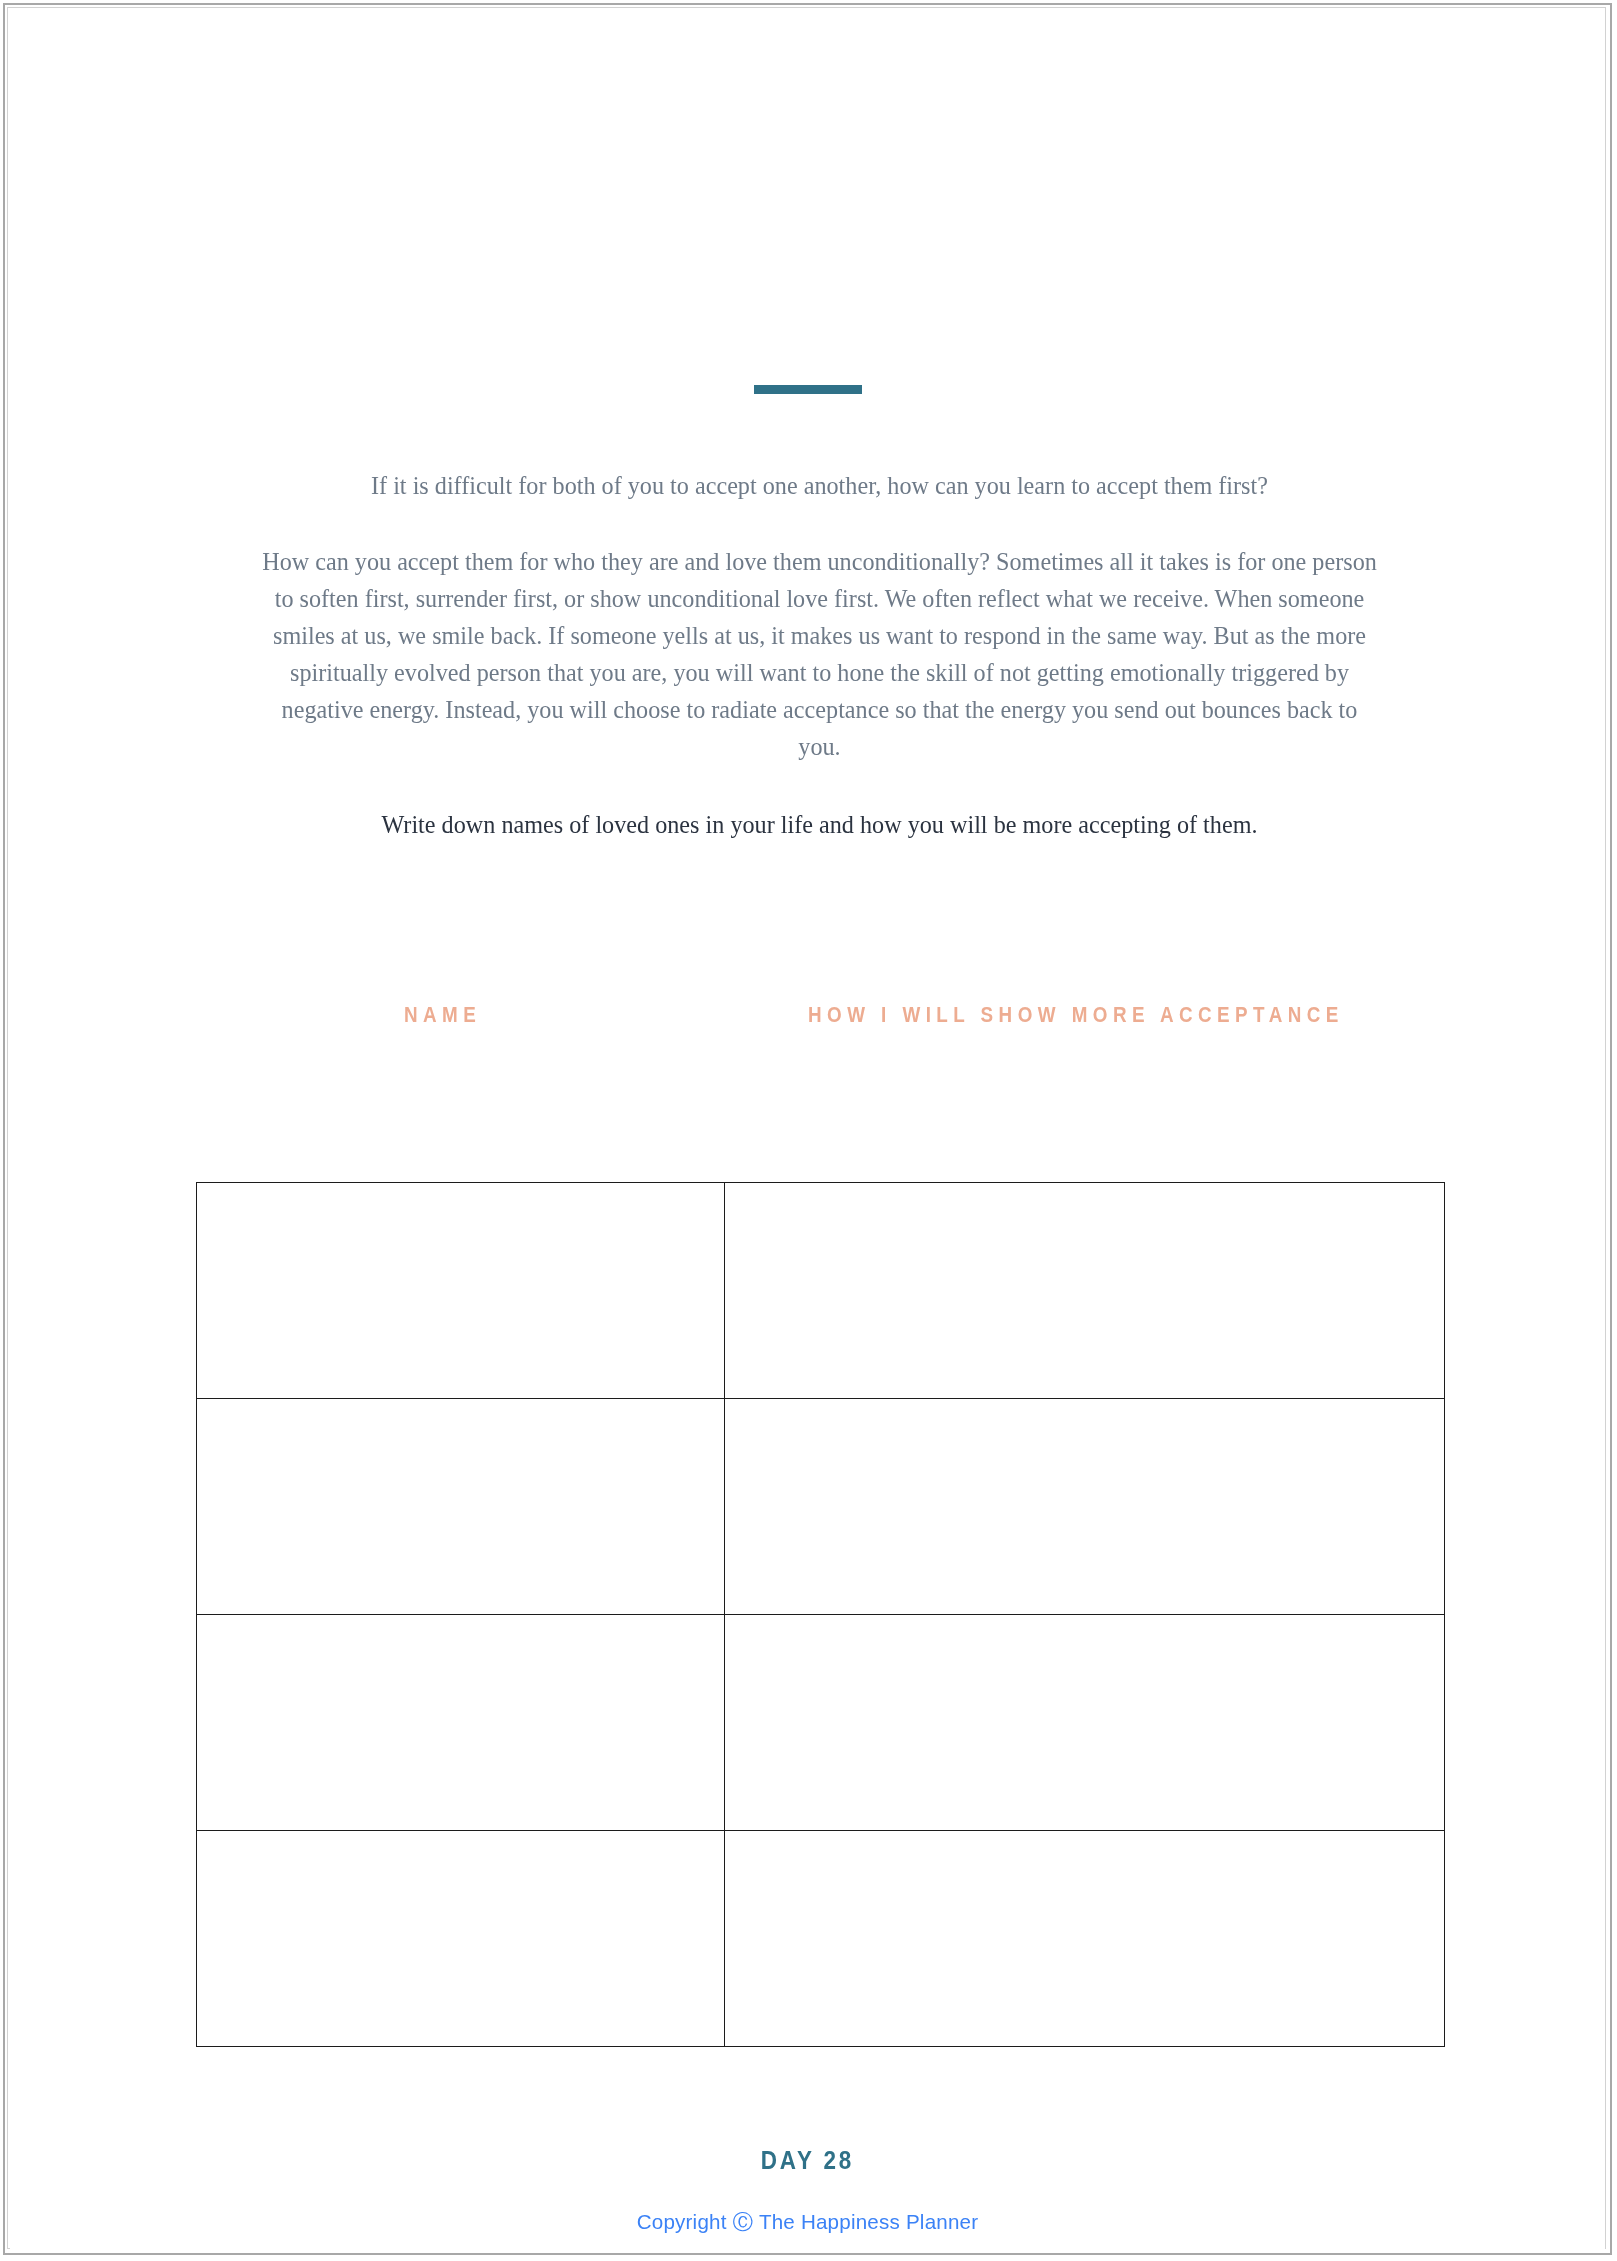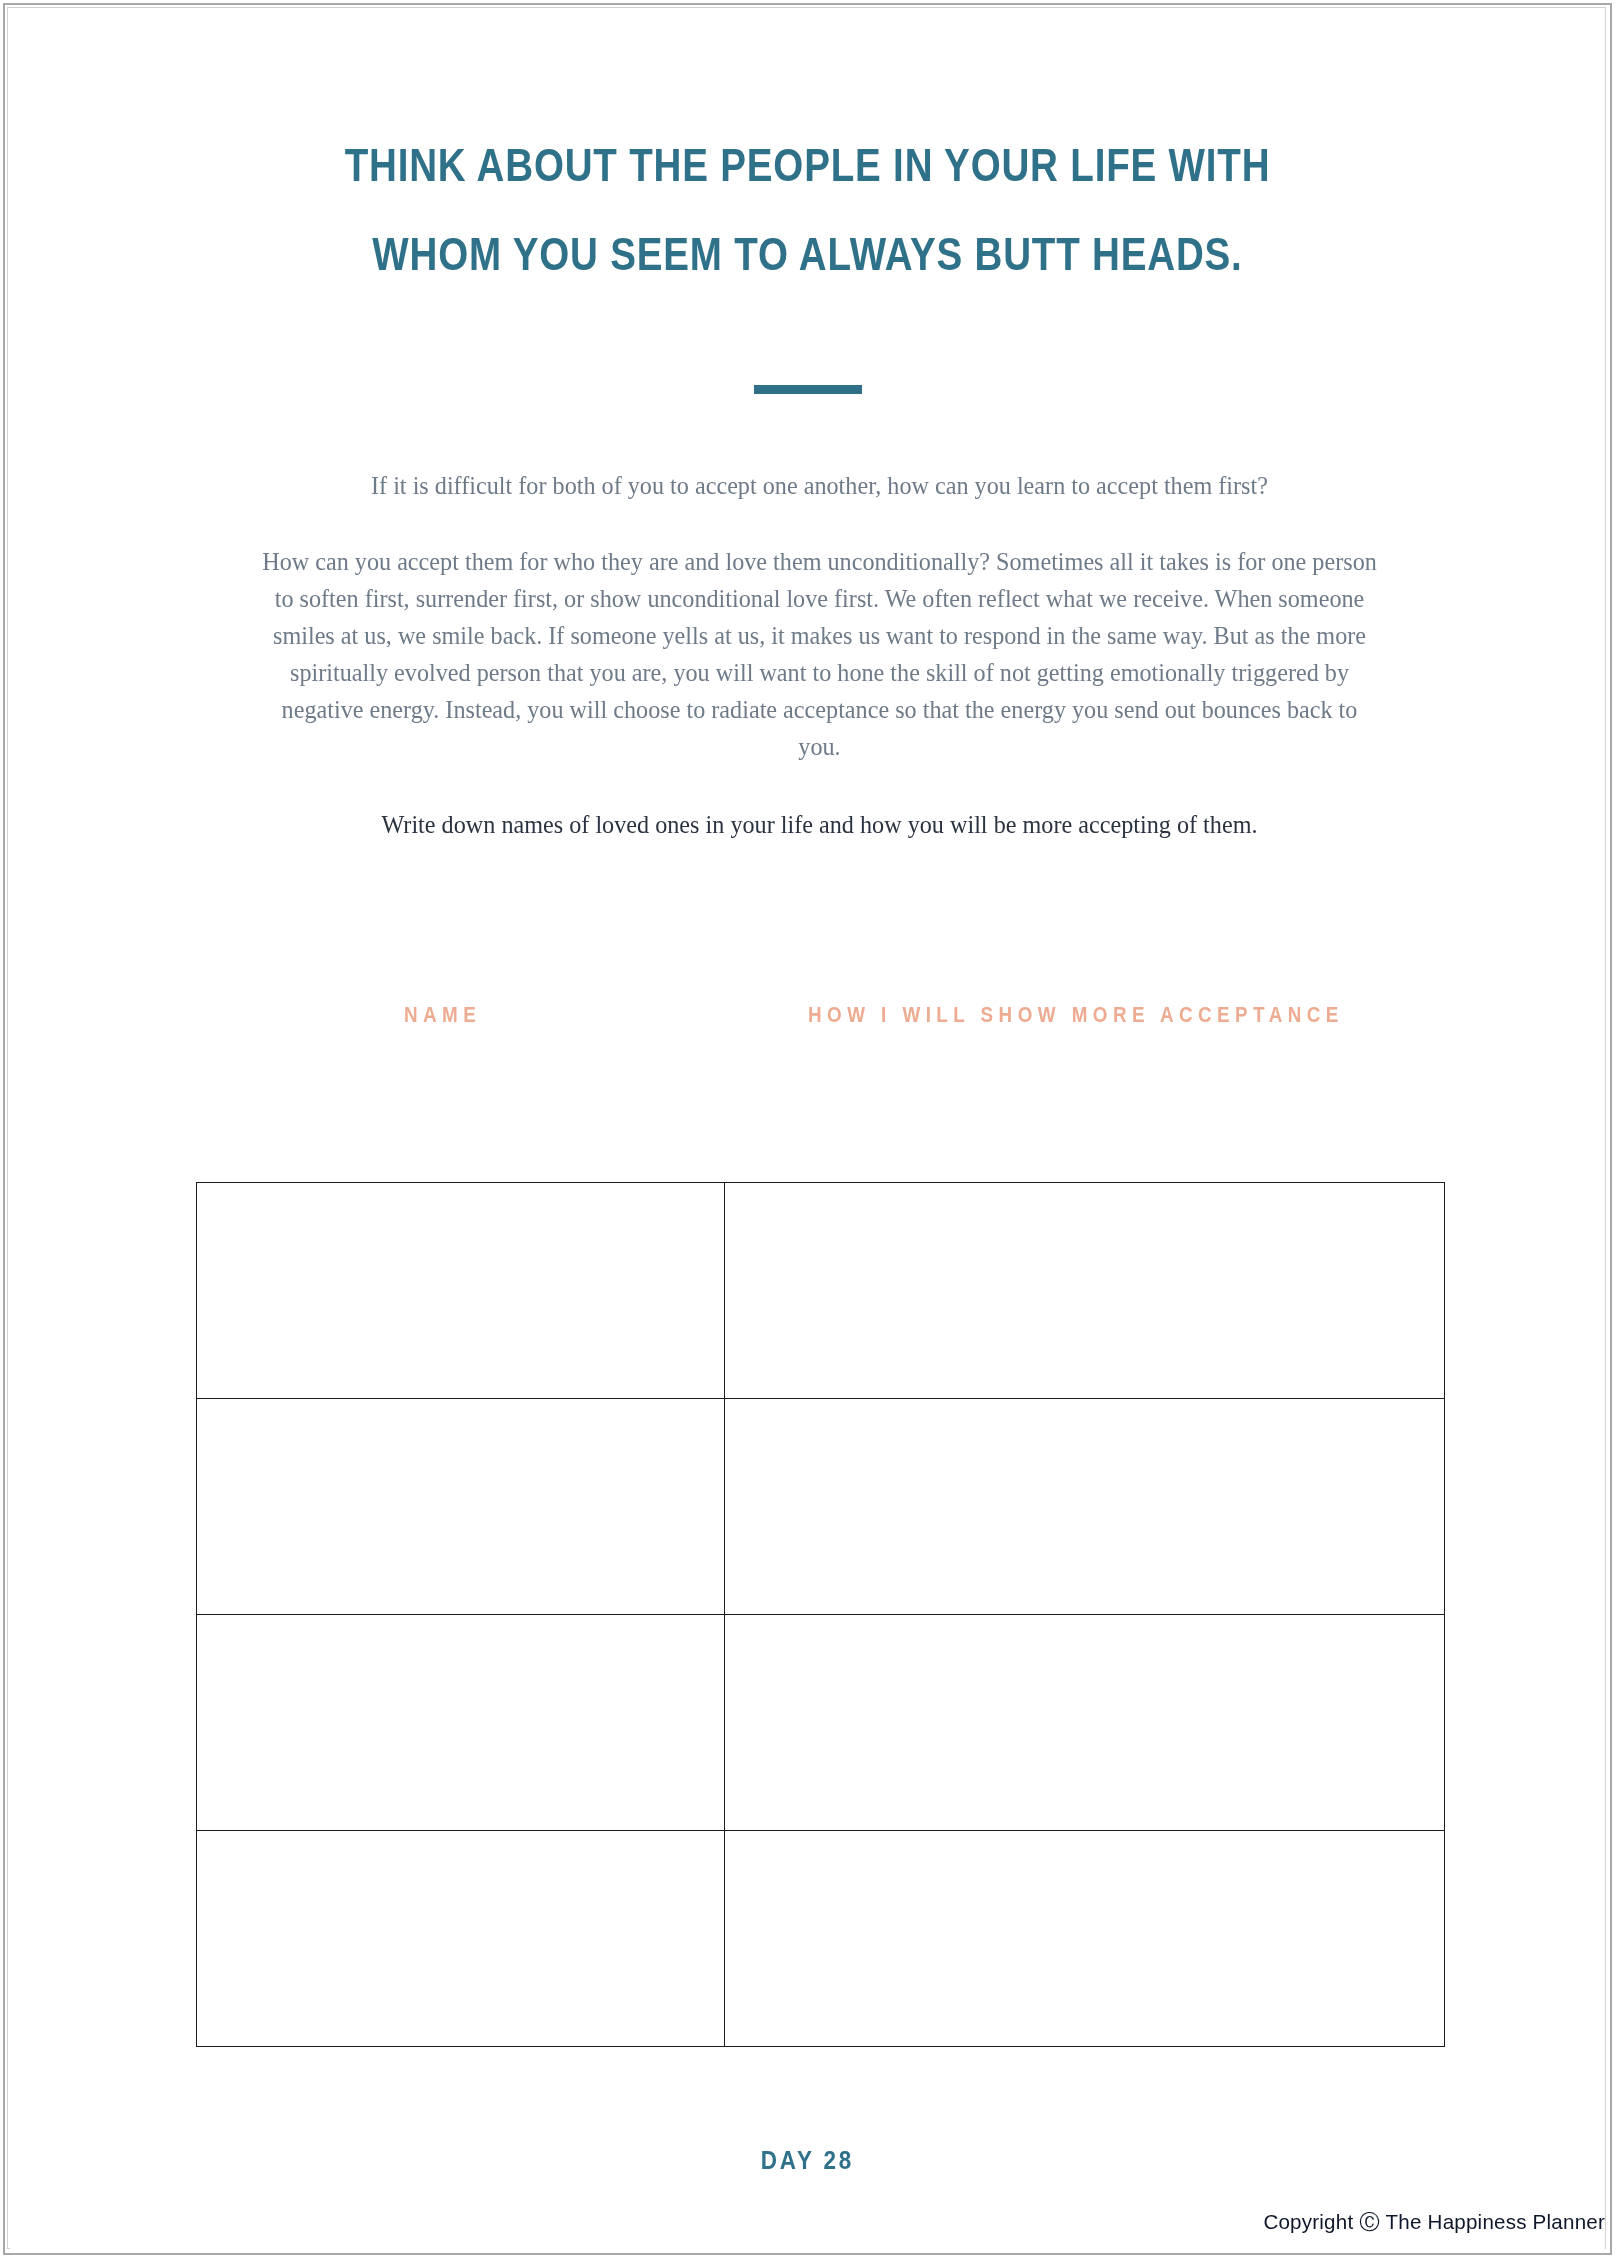--- a/index.html
+++ b/index.html
@@ -174,41 +174,37 @@
     letter-spacing: 3.3px;
     color: #2f7188;
     transform: scaleX(0.88);
     transform-origin: center top;
   }
   .copyright {
     position: absolute;
     left: 0;
     top: 2198px;
     width: 1595px;
-    text-align: right;
+    text-align: center;
     font-family: "Liberation Sans", sans-serif;
     font-size: 20.6px;
     letter-spacing: 0.2px;
-    color: #0f172a;
+    color: #3b82f6;
   }
 </style>
 </head>
 <body>
 
 <div class="page">
 
   <div class="page-frame"></div>
   <div class="page-frame-inner"></div>
 
   <div class="sheet">
 
-    <div class="title-block">
-      <div class="title-line">THINK ABOUT THE PEOPLE IN YOUR LIFE WITH</div>
-      <div class="title-line second">WHOM YOU SEEM TO ALWAYS BUTT HEADS.</div>
-    </div>
 
     <div class="divider"></div>
 
     <div class="body-block">
       <p class="intro-q">If it is difficult for both of you to accept one another, how can you learn to accept them first?</p>
       <p class="para">How can you accept them for who they are and love them unconditionally? Sometimes all it takes is for one person to soften first, surrender first, or show unconditional love first. We often reflect what we receive. When someone smiles at us, we smile back. If someone yells at us, it makes us want to respond in the same way. But as the more spiritually evolved person that you are, you will want to hone the skill of not getting emotionally triggered by negative energy. Instead, you will choose to radiate acceptance so that the energy you send out bounces back to you.</p>
       <p class="instruction">Write down names of loved ones in your life and how you will be more accepting of them.</p>
     </div>
 
     <div class="col-headers">

